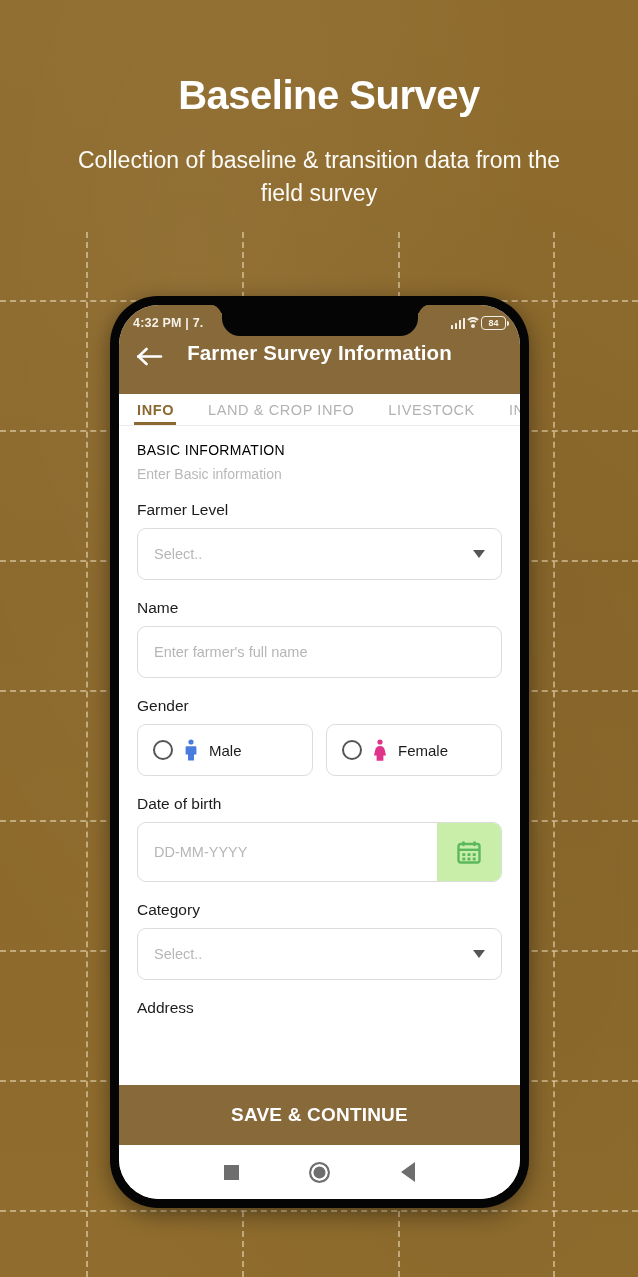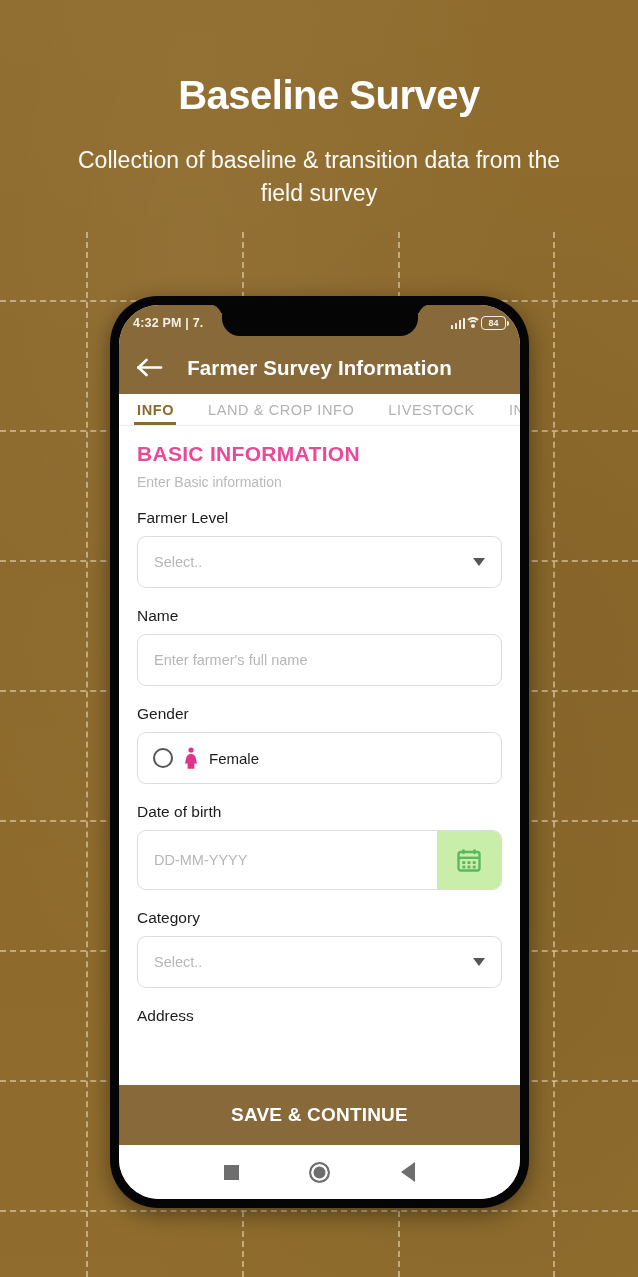--- a/index.html
+++ b/index.html
@@ -195,21 +195,21 @@
     right: -14px;
     border-top-left-radius: 14px;
     box-shadow: -5px -5px 0 0 #050505;
   }
 
   
   .app-bar {
     height: 53px;
     background: #87693a;
     display: flex;
-    align-items: center;
+    align-items: flex-start;
     padding: 0 16px;
     flex: none;
   }
   .back-arrow {
     width: 30px;
     height: 30px;
     display: flex;
     align-items: center;
     justify-content: center;
     flex: none;
@@ -260,23 +260,23 @@
 
   
   .form-area {
     flex: 1;
     background: #ffffff;
     padding: 16px 18px 0 18px;
     overflow: hidden;
     position: relative;
   }
   .section-title {
-    color: #ec4899;
-    font-size: 21px;
-    font-weight: bold;
+    color: #000000;
+    font-size: 14px;
+    font-weight: normal;
     letter-spacing: 0.3px;
   }
   .section-sub {
     color: #b9b9b9;
     font-size: 14px;
     margin-top: 8px;
   }
   .field-label {
     color: #1c1c1c;
     font-size: 15.5px;
@@ -474,20 +474,28 @@
       <div class="field-label">Name</div>
       <div class="input-box">
         <div class="input-placeholder">Enter farmer's full name</div>
       </div>
 
       <div class="field-label">Gender</div>
       <div class="gender-row">
         <div class="gender-option">
           <div class="radio-circle"></div>
           <svg class="person-icon" viewBox="0 0 14 22" aria-hidden="true">
+            <circle cx="7" cy="3" r="2.6" fill="#4a7ce0"></circle>
+            <path d="M2.6 7.2 h8.8 a1 1 0 0 1 1 1 v7.4 h-2.4 v6 h-6 v-6 H1.6 V8.2 a1 1 0 0 1 1 -1 z" fill="#4a7ce0"></path>
+          </svg>
+          <span class="gender-text">Male</span>
+        </div>
+        <div class="gender-option">
+          <div class="radio-circle"></div>
+          <svg class="person-icon" viewBox="0 0 14 22" aria-hidden="true">
             <circle cx="7" cy="3" r="2.6" fill="#e0338a"></circle>
             <path d="M7 7 c3 0 4.3 1.6 4.9 4.4 L13 16.4 h-2.6 v5.4 h-6.8 v-5.4 H1 l1.1 -5 C2.7 8.6 4 7 7 7 z" fill="#e0338a"></path>
           </svg>
           <span class="gender-text">Female</span>
         </div>
       </div>
 
       <div class="field-label">Date of birth</div>
       <div class="dob-wrap">
         <div class="dob-input">DD-MM-YYYY</div>

